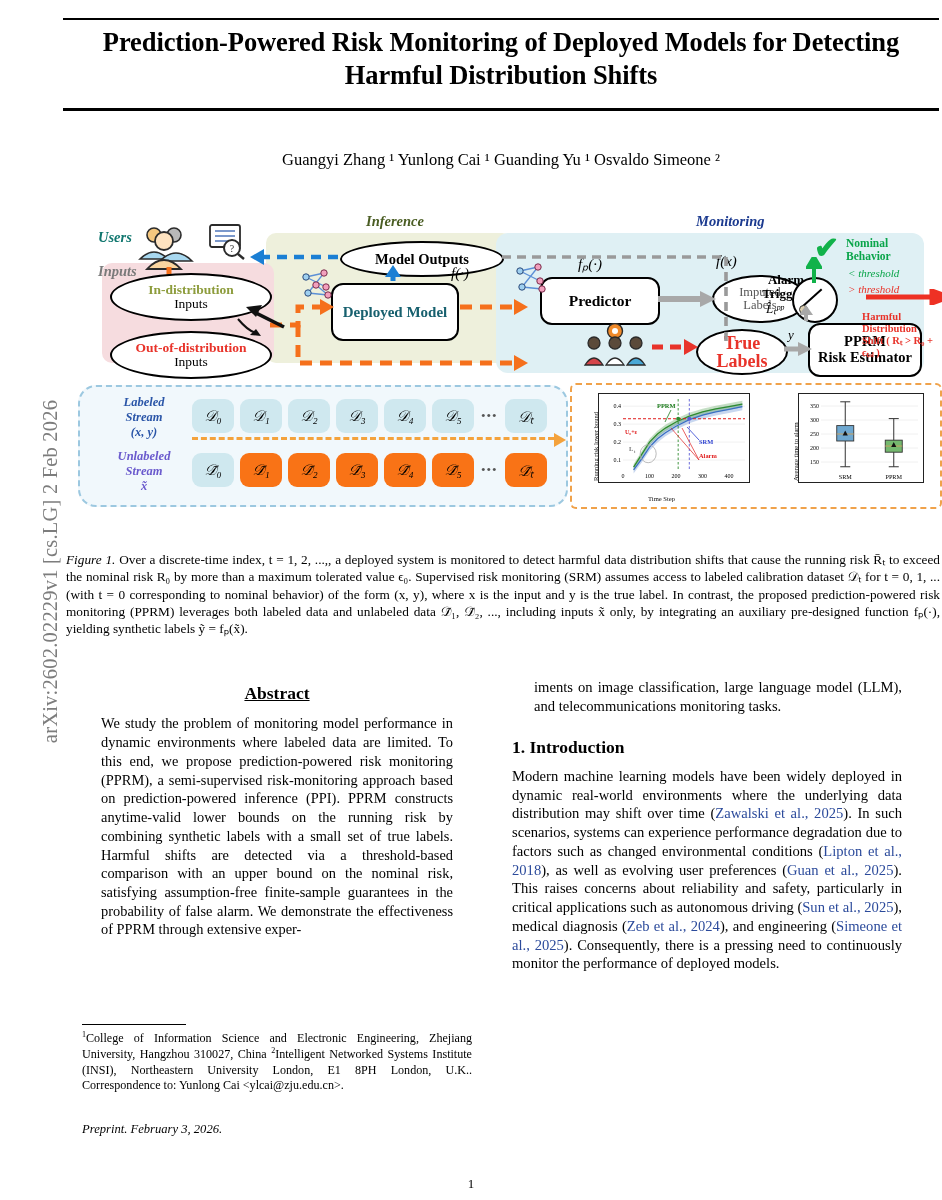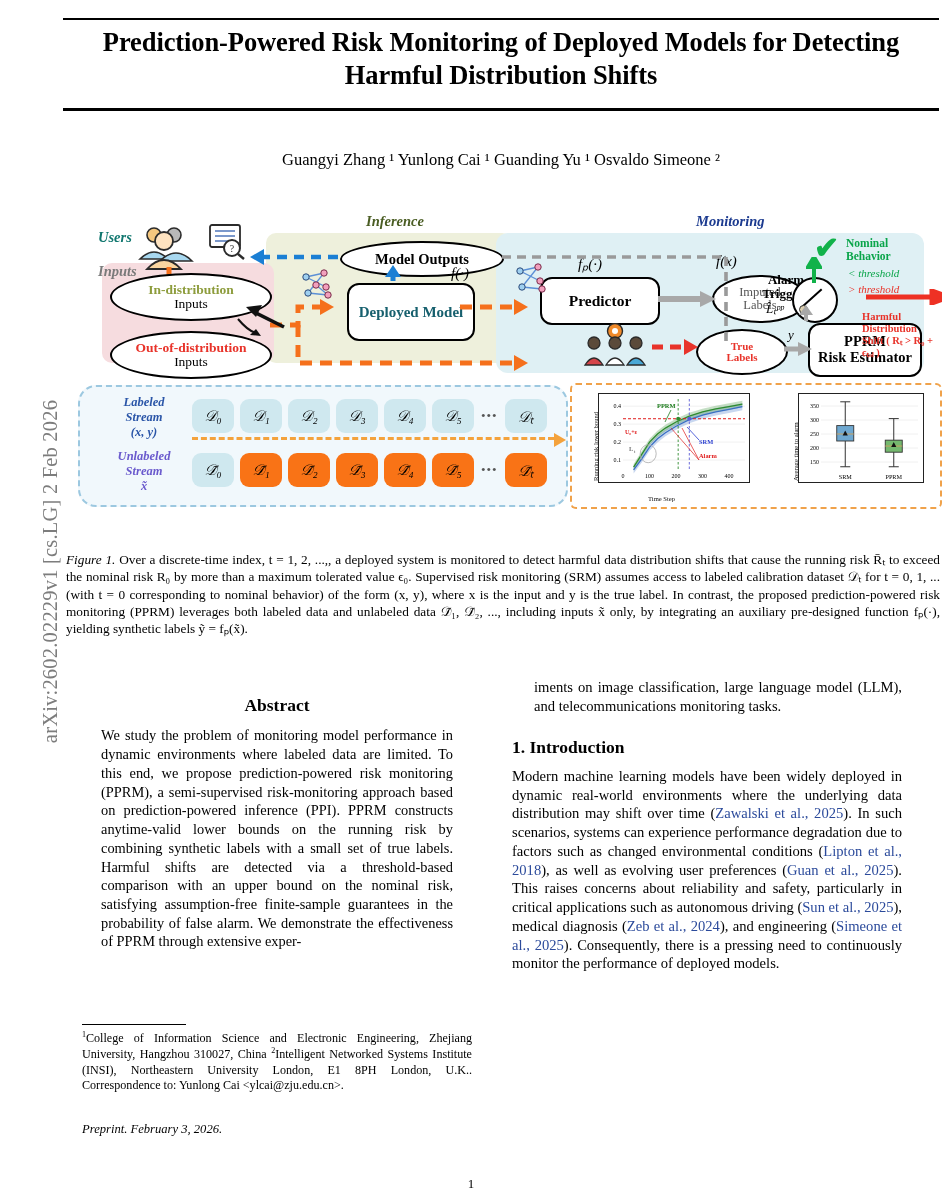--- a/index.html
+++ b/index.html
@@ -60,29 +60,29 @@
   .ell-ood{left:44px;top:116px;width:158px;height:44px;}
   .ell-modelout{left:274px;top:26px;width:160px;height:32px;}
   .ell-imputed{left:646px;top:60px;width:92px;height:44px;}
   .ell-true{left:630px;top:114px;width:88px;height:42px;}
 
   .t-green{color:#8d9c3c;font-size:13.5px;font-weight:bold;}
   .t-red{color:#e8332a;font-size:13.5px;font-weight:bold;}
   .t-black{color:#000;font-size:13.5px;}
   .t-bold{font-weight:bold;font-size:14.5px;}
   .t-gray{color:#555;font-size:12.5px;}
-  .t-redb{color:#e8332a;font-weight:bold;font-size:11px;}
+  .t-redb{color:#e8332a;font-weight:bold;font-size:18px;}
 
   
   .rbox{
     position:absolute;border:2.6px solid #000;border-radius:12px;background:#fff;
     display:flex;align-items:center;justify-content:center;text-align:center;
     font-weight:bold;line-height:1.08;
   }
-  .box-deployed{left:281px;top:68px;width:124px;height:54px;font-size:15px;color:#17606e;}
+  .box-deployed{left:265px;top:68px;width:124px;height:54px;font-size:15px;color:#17606e;}
   .box-predictor{left:474px;top:62px;width:116px;height:44px;font-size:15.5px;color:#000;}
   .box-pprm{left:742px;top:108px;width:110px;height:50px;font-size:14.5px;color:#000;}
 
   
   .mathlab{position:absolute;font-family:"Liberation Serif",serif;font-style:italic;}
   .m-fdot{left:385px;top:50px;font-size:15px;}
   .m-fp{left:512px;top:38px;font-size:15px;}
   .m-fx{left:650px;top:38px;font-size:15px;}
   .m-ytilde{left:742px;top:62px;font-size:13px;}
   .m-y{left:722px;top:112px;font-size:13px;}
@@ -144,21 +144,21 @@
     font-family:"Liberation Serif", serif;
   }
   .caption i{font-style:italic;}
 
   
   .col{position:absolute;width:390px;font-size:14.6px;line-height:1.285;
        text-align:justify;font-family:"Liberation Serif",serif;}
   .col-left{left:82px;top:678px;}
   .col-right{left:512px;top:678px;}
 
-  .h-abstract{text-align:center;font-size:17.5px;font-weight:bold;margin:16px 0 10px 0;}
+  .h-abstract{text-align:center;font-size:17.5px;font-weight:bold;margin:4px 0 10px 0;text-decoration:underline;}
   .h-sec{font-size:17.5px;font-weight:bold;margin:20px 0 9px 0;}
   .para{margin:0 0 9px 0;text-indent:0;}
   .cite{color:#2b4a9b;}
 
   .abstract-body{width:352px;margin-left:19px;font-size:14.4px;line-height:1.30;text-align:justify;}
 
   .fn-rule{position:absolute;left:82px;top:1024px;width:104px;height:1.2px;background:#000;}
   .footnote{position:absolute;left:82px;top:1030px;width:390px;
     font-size:12.1px;line-height:1.265;text-align:justify;font-family:"Liberation Serif",serif;}
   .footnote sup{font-size:8px;}

